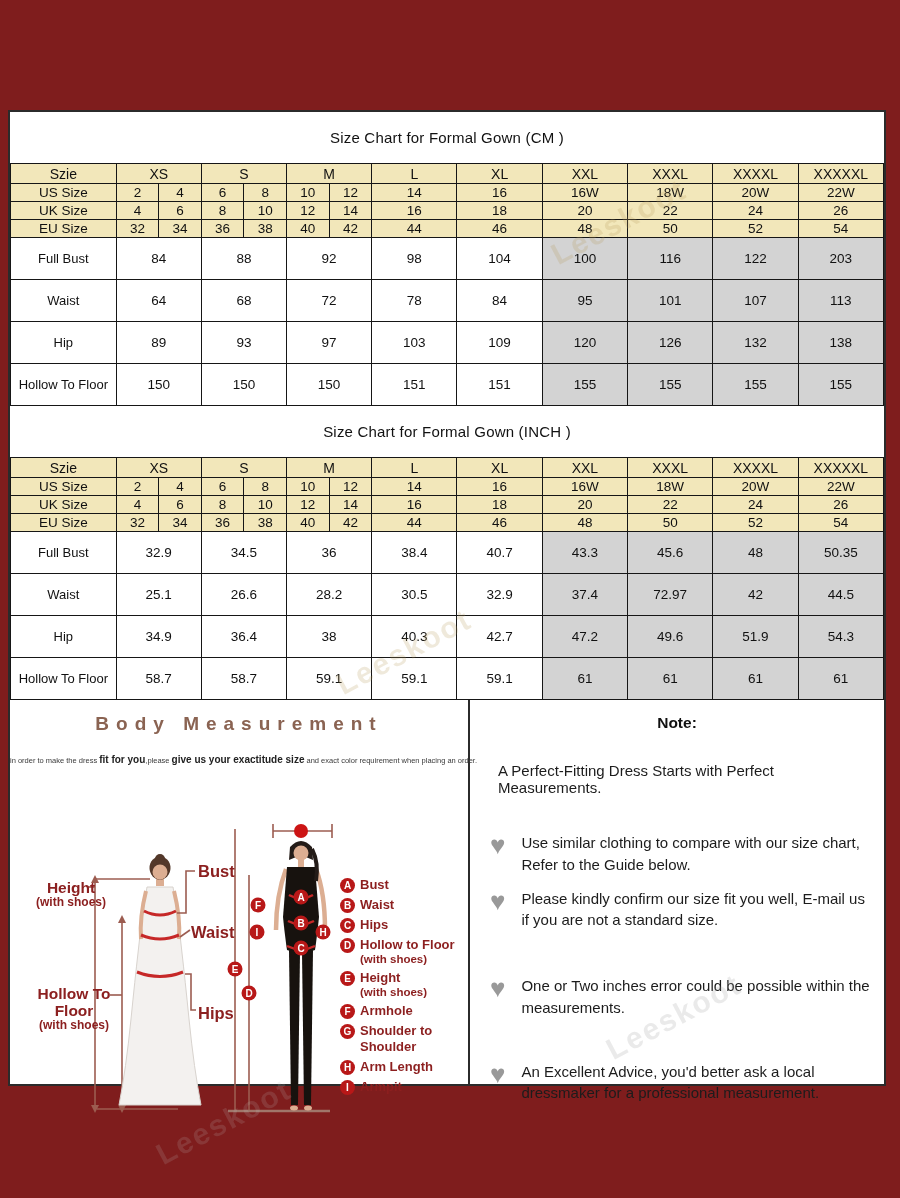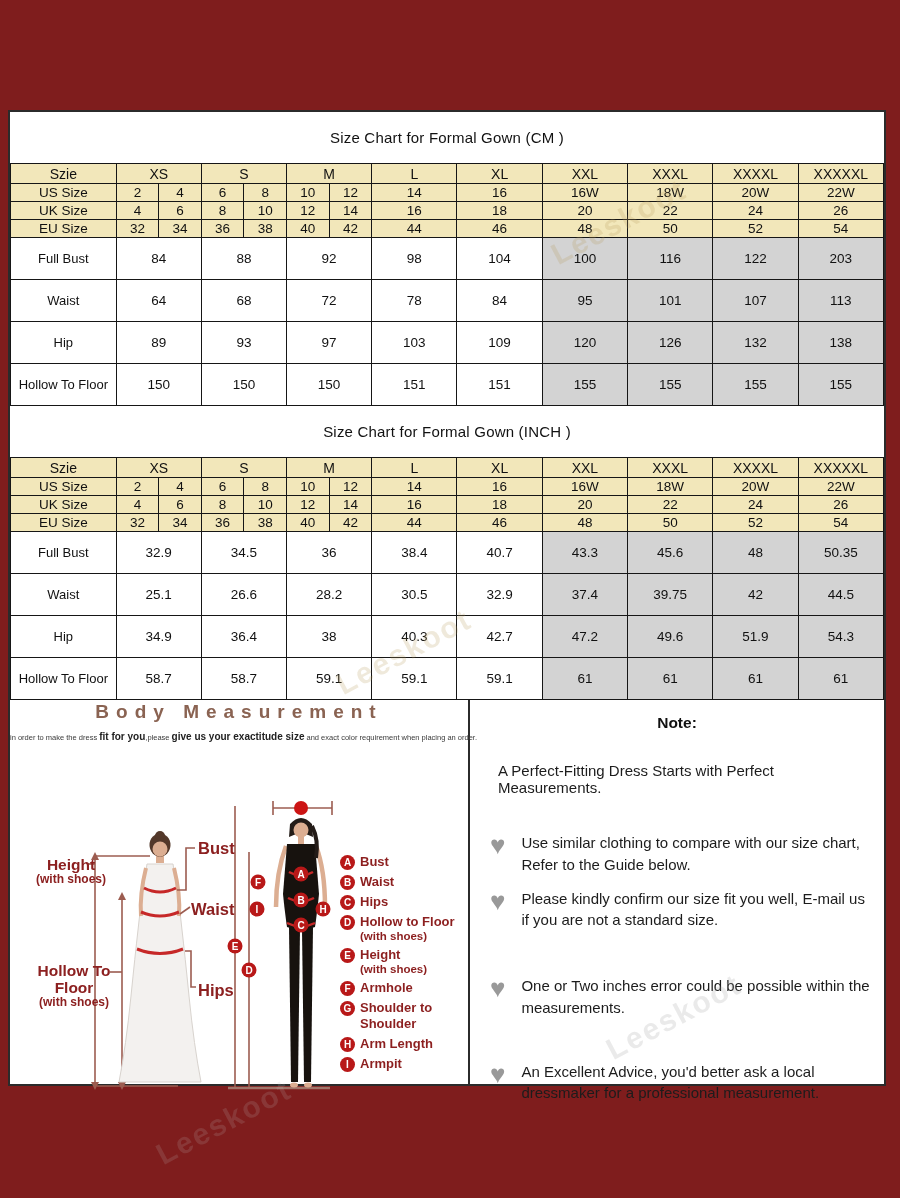--- a/index.html
+++ b/index.html
@@ -22,23 +22,23 @@
   tr.szie td { height:20px; font-size:14px;margin-left:41px; }
   tr.mrow td { height:42px; background:#fff; }
   tr.mrow:first-of-type td { border-top:2px solid #161616; }
   tr.mrow td.plus { background:#d3d3d3; }
   tr.mrow td.mlabel { font-size:13px; }
 
   .bottom { flex:1 1 auto; display:flex; min-height:0; }
   .measure-panel { position:relative; width:460px; flex:0 0 460px; border-right:2px solid #2b2b2b; }
   .note-panel { flex:1 1 auto; position:relative; }
 
-  .bm-title { margin-top:1px; text-align:center; font-size:19px; font-weight:bold;
+  .bm-title { margin-top:13px; text-align:center; font-size:19px; font-weight:bold;
               letter-spacing:7px; color:#8a6352; }
-  .bm-subtitle { margin-top:3px; text-align:center; color:#3a3a3a; white-space:nowrap; }
+  .bm-subtitle { margin-top:14px; text-align:center; color:#3a3a3a; white-space:nowrap; }
   .seg-small { font-size:7.5px; }
   .seg-big { font-size:10px; font-weight:bold; color:#222; }
 
   .figures { position:absolute; left:0; top:0; width:460px; height:390px; }
   .fig-label { position:absolute; color:#8c2020; font-weight:bold; text-align:center; line-height:1.1; }
   .fig-label .sub { font-size:12px; display:block; }
   #lbl-height { left:20px; top:112px; width:82px; font-size:15.5px; }
   #lbl-hollow { left:8px;  top:218px; width:112px; font-size:15.5px; }
   #lbl-bust  { left:188px; top:95px;  font-size:16.5px; }
   #lbl-waist { left:181px; top:156px; font-size:16.5px; }
@@ -287,21 +287,21 @@
             <td class="plus">50.35</td>
           </tr>
           <tr class="mrow">
             <td class="mlabel">Waist</td>
             <td colspan="2">25.1</td>
             <td colspan="2">26.6</td>
             <td colspan="2">28.2</td>
             <td>30.5</td>
             <td>32.9</td>
             <td class="plus">37.4</td>
-            <td class="plus">39.75</td>
+            <td class="plus">72.97</td>
             <td class="plus">42</td>
             <td class="plus">44.5</td>
           </tr>
           <tr class="mrow">
             <td class="mlabel">Hip</td>
             <td colspan="2">34.9</td>
             <td colspan="2">36.4</td>
             <td colspan="2">38</td>
             <td>40.3</td>
             <td>42.7</td>

